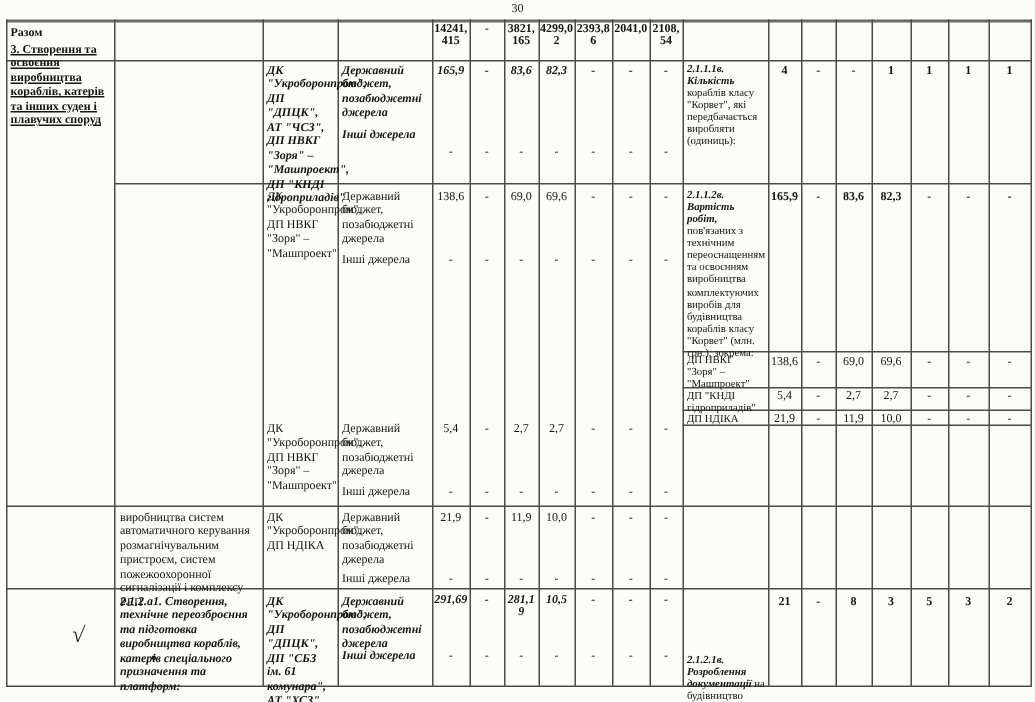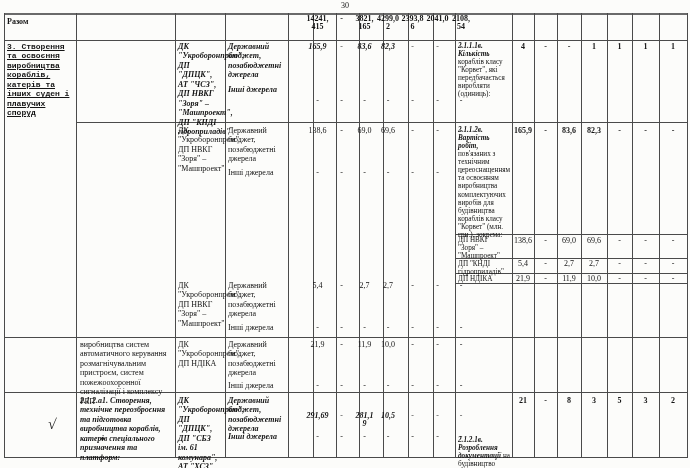--- a/index.html
+++ b/index.html
@@ -15,21 +15,21 @@
   .hl{position:absolute;height:1px;background:#4a4a4a;}
   .hl.thick{height:2px;background:#6a6a6a;}
   .vl{position:absolute;width:1px;top:13px;height:445px;background:#4a4a4a;}
   .t{position:absolute;font-size:8px;line-height:1.18;letter-spacing:0;}
   .b{font-weight:bold;}
   .i{font-style:italic;}
   .u{text-decoration:underline;}
   .small{font-size:7.2px;line-height:1.12;}
   
   .vals{position:absolute;display:grid;text-align:center;font-size:8px;line-height:1.05;}
-  .vgl{left:305px;width:167px;grid-template-columns:25px 23px 23px 24px 25px 25px 22px;}
+  .vgl{left:288px;width:167px;grid-template-columns:25px 23px 23px 24px 25px 25px 22px;}
   .vgr{left:512px;width:175px;grid-template-columns:22px 23px 24px 26px 25px 27px 28px;}
   .vals span{display:block;word-break:break-all;padding:0 1px;}
   .col1{left:7px;width:64px;}
   .col2{left:80px;width:92px;}
   .col3{left:178px;width:44px;}
   .col4{left:228px;width:58px;}
   .ind{left:458px;width:52px;}
   .check{position:absolute;font-size:15px;font-weight:400;color:#222;transform:rotate(6deg);}
   .inkdot{position:absolute;width:3px;height:3px;border-radius:50%;background:#1a1a1a;}
   .pageno{position:absolute;top:1px;left:330px;width:30px;text-align:center;font-size:8px;}
@@ -77,21 +77,21 @@
   <div class="vals vgl b" style="top:15px;">
       <span>14241,415</span>
       <span>-</span>
       <span>3821,165</span>
       <span>4299,02</span>
       <span>2393,86</span>
       <span>2041,0</span>
       <span>2108,54</span>
     </div>
 
-  <div class="t b u col1" style="top:42px;font-family:Liberation Mono, monospace;">3. Створення та освоєння виробництва кораблів, катерів та інших суден і плавучих споруд</div>
+  <div class="t b u col1" style="top:28px;">3. Створення та освоєння виробництва кораблів, катерів та інших суден і плавучих споруд</div>
   <div class="t b i col3" style="top:42px;">ДК "Укроборонпром", ДП "ДПЦК", АТ "ЧСЗ", ДП НВКГ "Зоря" – "Машпроект", ДП "КНДІ гідроприладів"</div>
   <div class="t b i col4" style="top:42px;">Державний бюджет, позабюджетні джерела</div>
   <div class="t b i col4" style="top:85px;">Інші джерела</div>
   <div class="vals vgl b i" style="top:43px;">
       <span>165,9</span>
       <span>-</span>
       <span>83,6</span>
       <span>82,3</span>
       <span>-</span>
       <span>-</span>
@@ -224,21 +224,21 @@
       <span>-</span>
       <span>-</span>
     </div>
 
   <div class="check" style="left:48px;top:416px;">√</div>
   <div class="t b i col2" style="top:396px;">2.1.2.а1. Створення, технічне переозброєння та підготовка виробництва кораблів, катерів спеціального призначення та платформ:</div>
   <div class="inkdot" style="left:101px;top:437px;"></div>
   <div class="t b i col3" style="top:396px;">ДК "Укроборонпром", ДП "ДПЦК", ДП "СБЗ ім. 61 комунара", АТ "ХСЗ", АТ "Ленінська кузня"</div>
   <div class="t b i col4" style="top:396px;">Державний бюджет, позабюджетні джерела</div>
   <div class="t b i col4" style="top:432px;">Інші джерела</div>
-  <div class="vals vgl b i" style="top:396px;margin-top:16px;">
+  <div class="vals vgl b i" style="top:396px;">
       <span>291,69</span>
       <span>-</span>
       <span>281,19</span>
       <span>10,5</span>
       <span>-</span>
       <span>-</span>
       <span>-</span>
     </div>
   <div class="vals vgl" style="top:433px;">
       <span>-</span>

